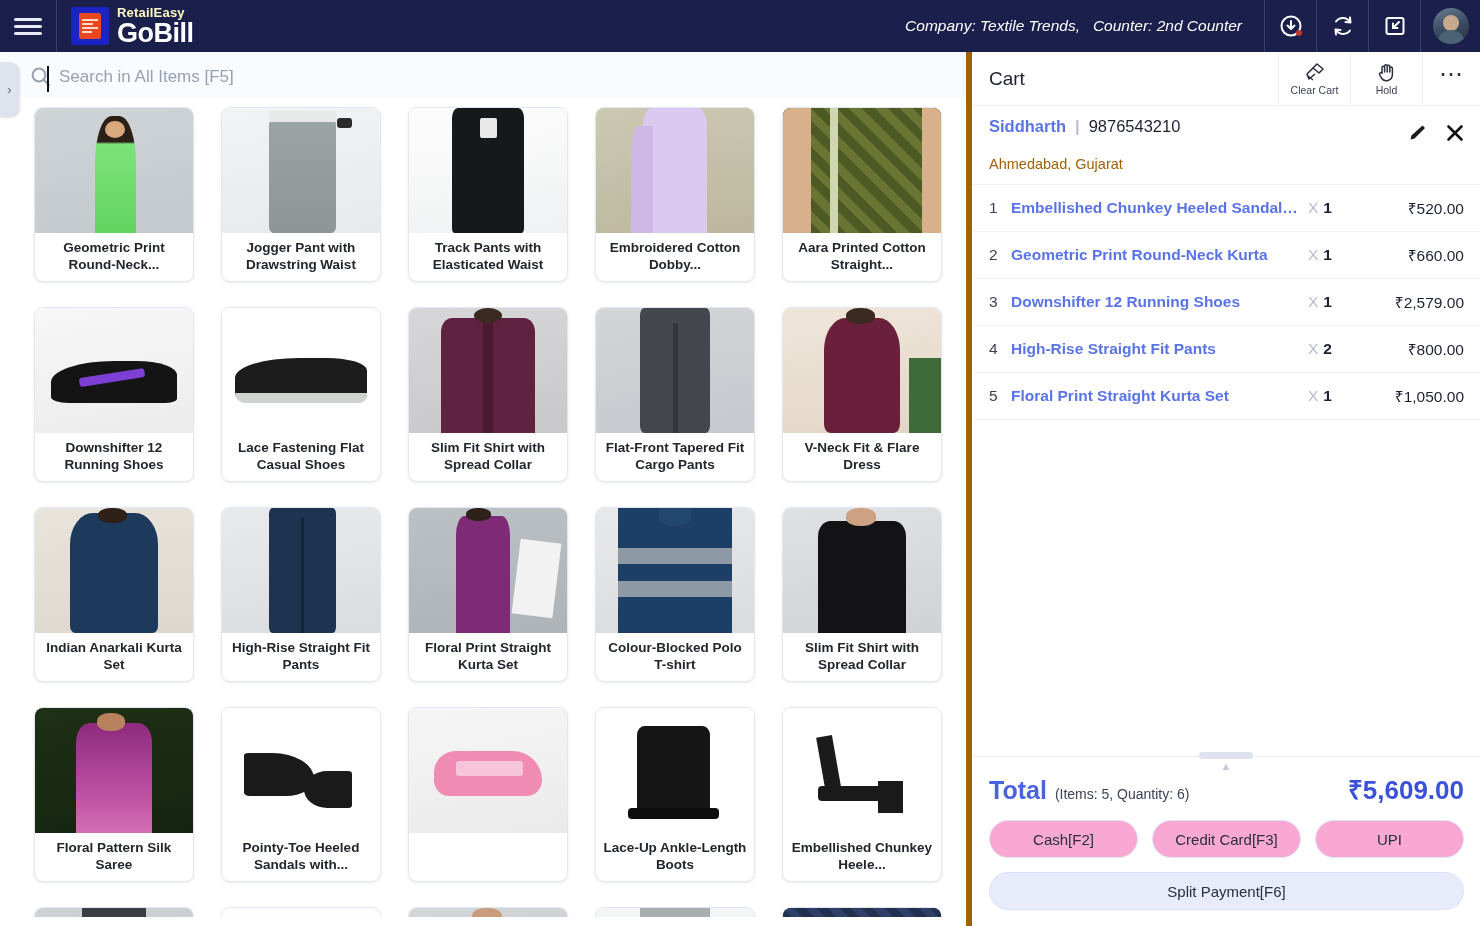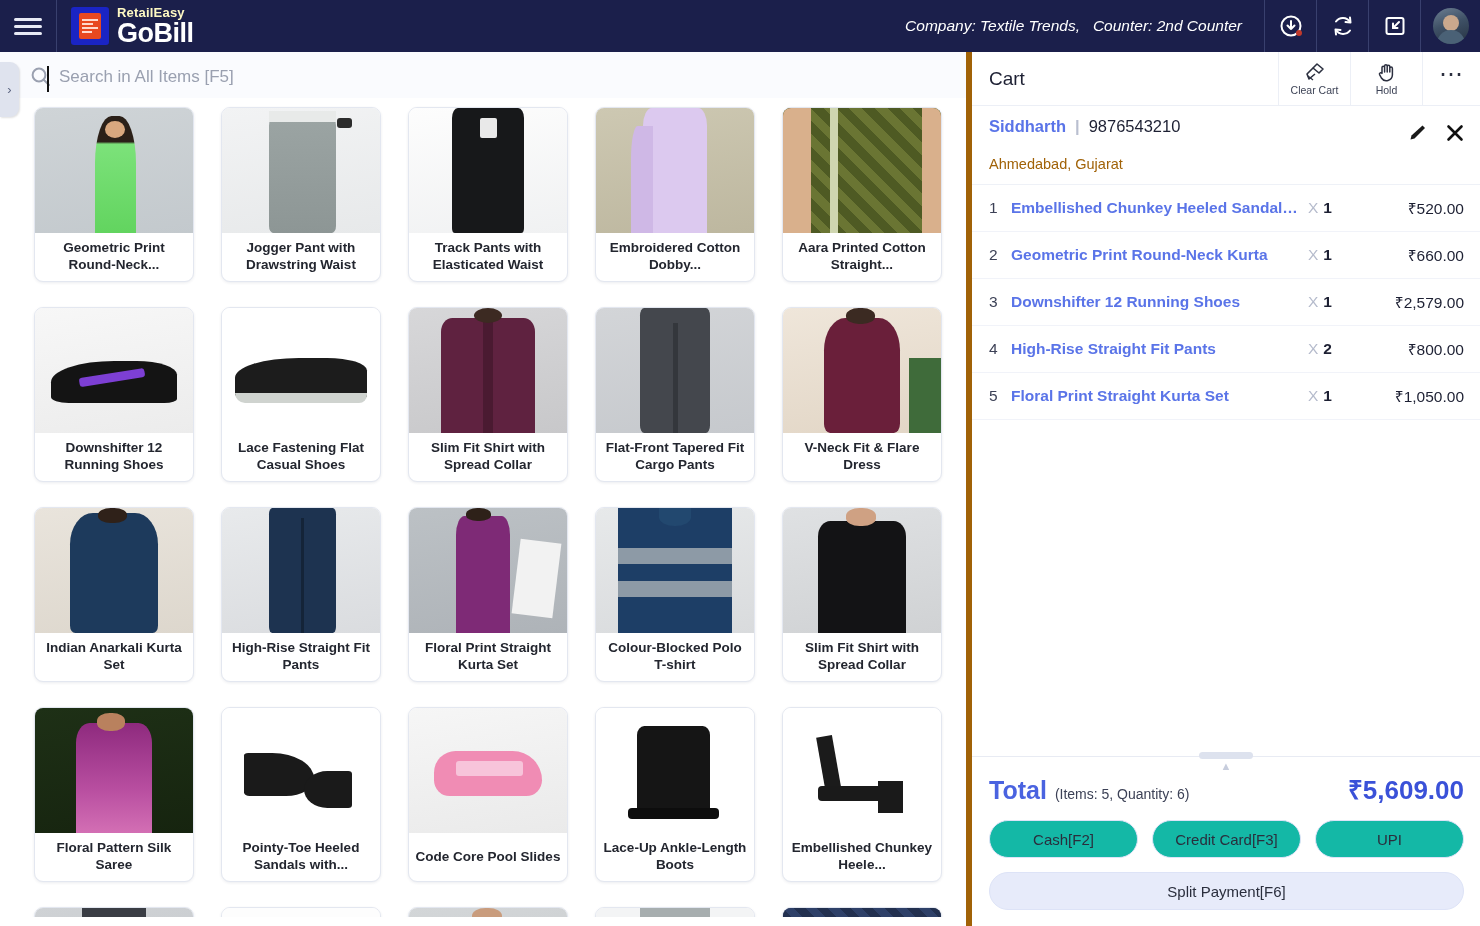--- a/index.html
+++ b/index.html
@@ -235,21 +235,21 @@
   }
   .total-row {
     display: flex; align-items: baseline; margin-bottom: 13px;
   }
   .total-word { font-size: 25px; font-weight: bold; color: #4a63e0; }
   .total-meta { font-size: 14px; color: #3c4156; margin-left: 8px; flex: 1; }
   .total-amt { font-size: 26px; font-weight: bold; color: #3a51d8; }
   .pay-row { display: flex; gap: 14px; margin-bottom: 14px; }
   .pay-btn {
     flex: 1; height: 38px;
-    background: #14b8a6; border: 1px solid #dde3f7;
+    background: #f9a8d4; border: 1px solid #dde3f7;
     border-radius: 19px;
     display: flex; align-items: center; justify-content: center;
     font-size: 15px; color: #2a2e3d;
   }
   .pay-wide {
     height: 38px; background: #e7ebfa; border: 1px solid #dde3f7;
     border-radius: 19px;
     display: flex; align-items: center; justify-content: center;
     font-size: 15px; color: #2a2e3d;
   }
@@ -477,21 +477,20 @@
         <div style="position:absolute;left:52%;top:50%;width:30%;height:30%;background:#1a1a1a;border-radius:50% 8% 8% 50%;"></div>
       </div>
       <div class="card-label">Pointy-Toe Heeled Sandals with...</div>
     </div>
 
     <div class="card">
       <div class="card-img" style="background:linear-gradient(170deg,#f6f6f6 0%,#eaeaea 100%);">
         <div style="position:absolute;left:16%;top:34%;width:68%;height:36%;background:#f08cb4;border-radius:22px 30px 16px 16px;"></div>
         <div style="position:absolute;left:30%;top:42%;width:42%;height:12%;background:#f7c4da;border-radius:3px;"></div>
       </div>
-      <div class="card-label">Code Core Pool Slides</div>
     </div>
 
     <div class="card">
       <div class="card-img" style="background:#ffffff;">
         <div style="position:absolute;left:26%;top:14%;width:46%;height:72%;background:#151515;border-radius:10% 10% 4% 4%;"></div>
         <div style="position:absolute;left:20%;top:80%;width:58%;height:9%;background:#0d0d0d;border-radius:4px;"></div>
       </div>
       <div class="card-label">Lace-Up Ankle-Length Boots</div>
     </div>
 

